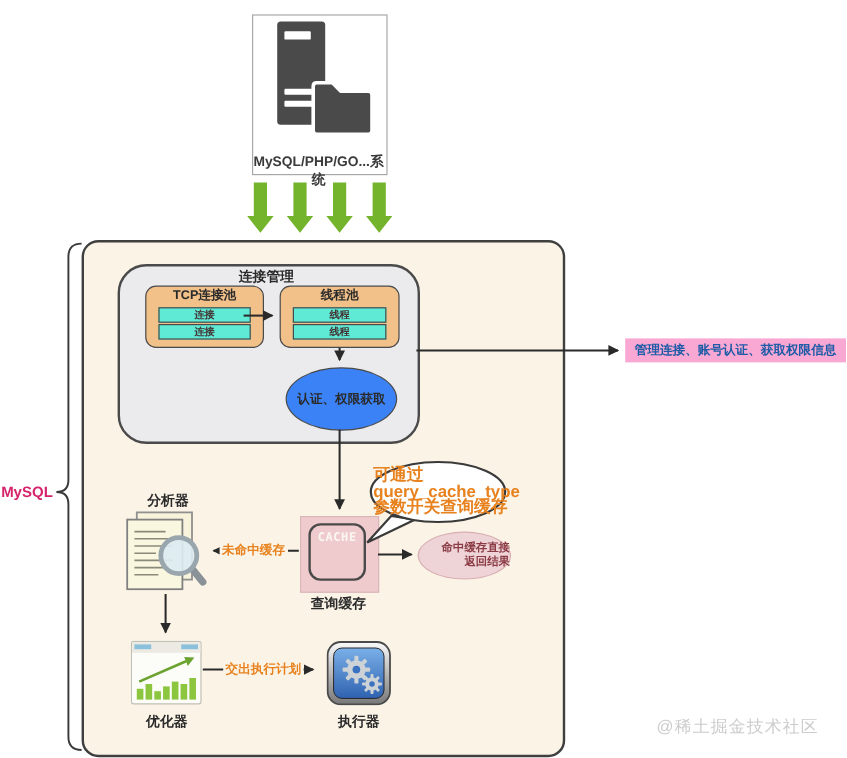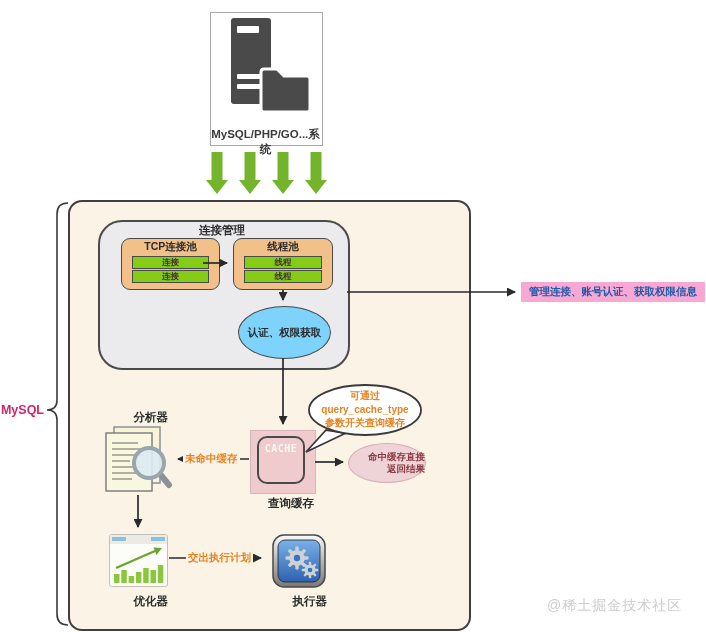--- a/index.html
+++ b/index.html
@@ -10,36 +10,36 @@
   .col{flex-direction:column;}
   
   .app-box{left:210px;top:12px;width:111px;height:132px;background:#fff;border:1px solid #a8a8a8;}
   .app-label{left:0;bottom:5px;width:100%;text-align:center;font-size:11.5px;font-weight:bold;color:#3a3a3a;}
   
   .big-box{left:68px;top:200px;width:399px;height:427px;background:#faf3e6;border:2px solid #3f3f3f;border-radius:14px;}
   .conn-box{left:98px;top:220px;width:248px;height:146px;background:#ebebee;border:2px solid #4a4a4a;border-radius:24px;}
   .conn-title{left:98px;top:223px;width:248px;text-align:center;font-size:11.5px;font-weight:bold;}
   .pool{position:absolute;background:#f1c189;border:1.5px solid #4a4a4a;border-radius:9px;width:97px;height:50px;}
   .pool-title{text-align:center;font-size:10.5px;font-weight:bold;line-height:15px;}
-  .pool-item{margin:1.5px 10px 0 10px;height:11px;background:#84cc16;border:1px solid #4a4a4a;
+  .pool-item{margin:1.5px 10px 0 10px;height:11px;background:#5eead4;border:1px solid #4a4a4a;
              font-size:8.5px;line-height:11px;text-align:center;font-weight:bold;color:#433;}
-  .auth-ellipse{left:238px;top:306px;width:91px;height:51px;border-radius:50%;background:#7dd3fc;
+  .auth-ellipse{left:238px;top:306px;width:91px;height:51px;border-radius:50%;background:#3b82f6;
                 border:1.5px solid #4a4a4a;font-size:10.5px;font-weight:bold;}
   .blue-note{left:521px;top:282px;width:184px;height:20px;background:#f9a8d4;color:#1e5ba6;
              font-size:10.5px;font-weight:bold;white-space:nowrap;}
   .cache-outer{left:250px;top:430px;width:64px;height:62px;background:#f0cbce;border:1px solid #d9b6b9;}
   .cache-inner{left:257px;top:436px;width:48px;height:48px;border:2px solid #4a4a4a;border-radius:10px;
                text-align:center;font-family:"DejaVu Sans Mono","Liberation Mono",monospace;
                font-size:10px;font-weight:bold;color:#faf6f0;letter-spacing:.5px;padding-top:5px;box-sizing:border-box;}
   .hit-ellipse{left:348px;top:443px;width:76px;height:38px;border-radius:50%;background:#eed3d7;
                border:1px solid #d8aeb2;color:#8b3b44;font-size:9.5px;font-weight:bold;line-height:12px;text-align:center;align-items:flex-end;}
-  .shape-label{position:absolute;text-align:right;font-size:11.5px;font-weight:bold;color:#2a2a2a;}
+  .shape-label{position:absolute;text-align:center;font-size:11.5px;font-weight:bold;color:#2a2a2a;}
   .flow-label{position:absolute;font-size:10.5px;font-weight:bold;color:#e8821e;background:#faf3e6;padding:0 2px;white-space:nowrap;}
-  .bubble-text{left:311px;top:389px;width:108px;text-align:center;color:#e8821e;font-weight:bold;
-               font-size:10px;line-height:13.5px;white-space:nowrap;}
+  .bubble-text{left:311px;top:389px;width:108px;color:#e8821e;font-weight:bold;
+               font-size:14px;line-height:13.5px;white-space:nowrap;}
   .mysql-label{left:0;top:403px;width:44px;text-align:right;color:#d6246c;font-weight:bold;font-size:12.5px;}
   .watermark{left:547px;top:597px;color:#cccccc;font-size:14px;letter-spacing:1px;}
   svg{display:block;}
   .overlay{left:0;top:0;pointer-events:none;}
 </style>
 </head>
 <body>
 
 <div id="canvas">
 

